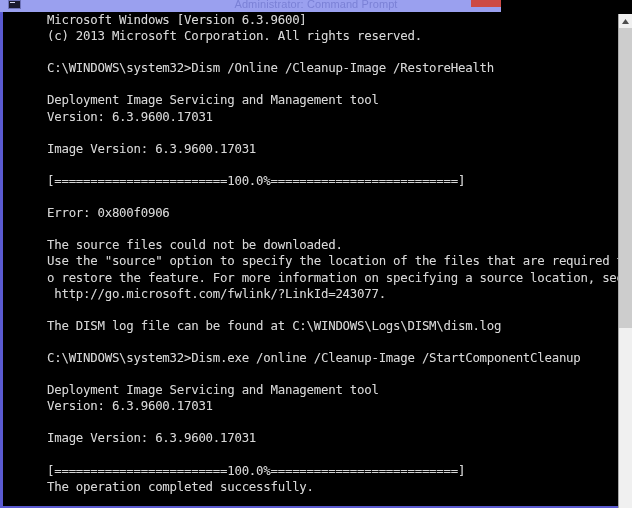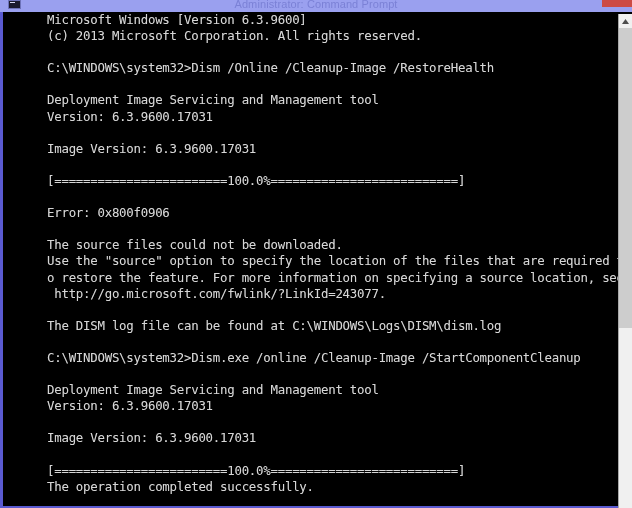--- a/index.html
+++ b/index.html
@@ -21,21 +21,21 @@
     height: 508px;
     background: #000000;
     overflow: hidden;
   }
 
   
   #titlebar {
     position: absolute;
     top: 0;
     left: 0;
-    width: 632px;
+    width: 501px;
     height: 12px;
     background: #9aa0ef;
     overflow: hidden;
   }
   #titlebar-icon {
     position: absolute;
     left: 8px;
     top: 0px;
     width: 13px;
     height: 9px;

